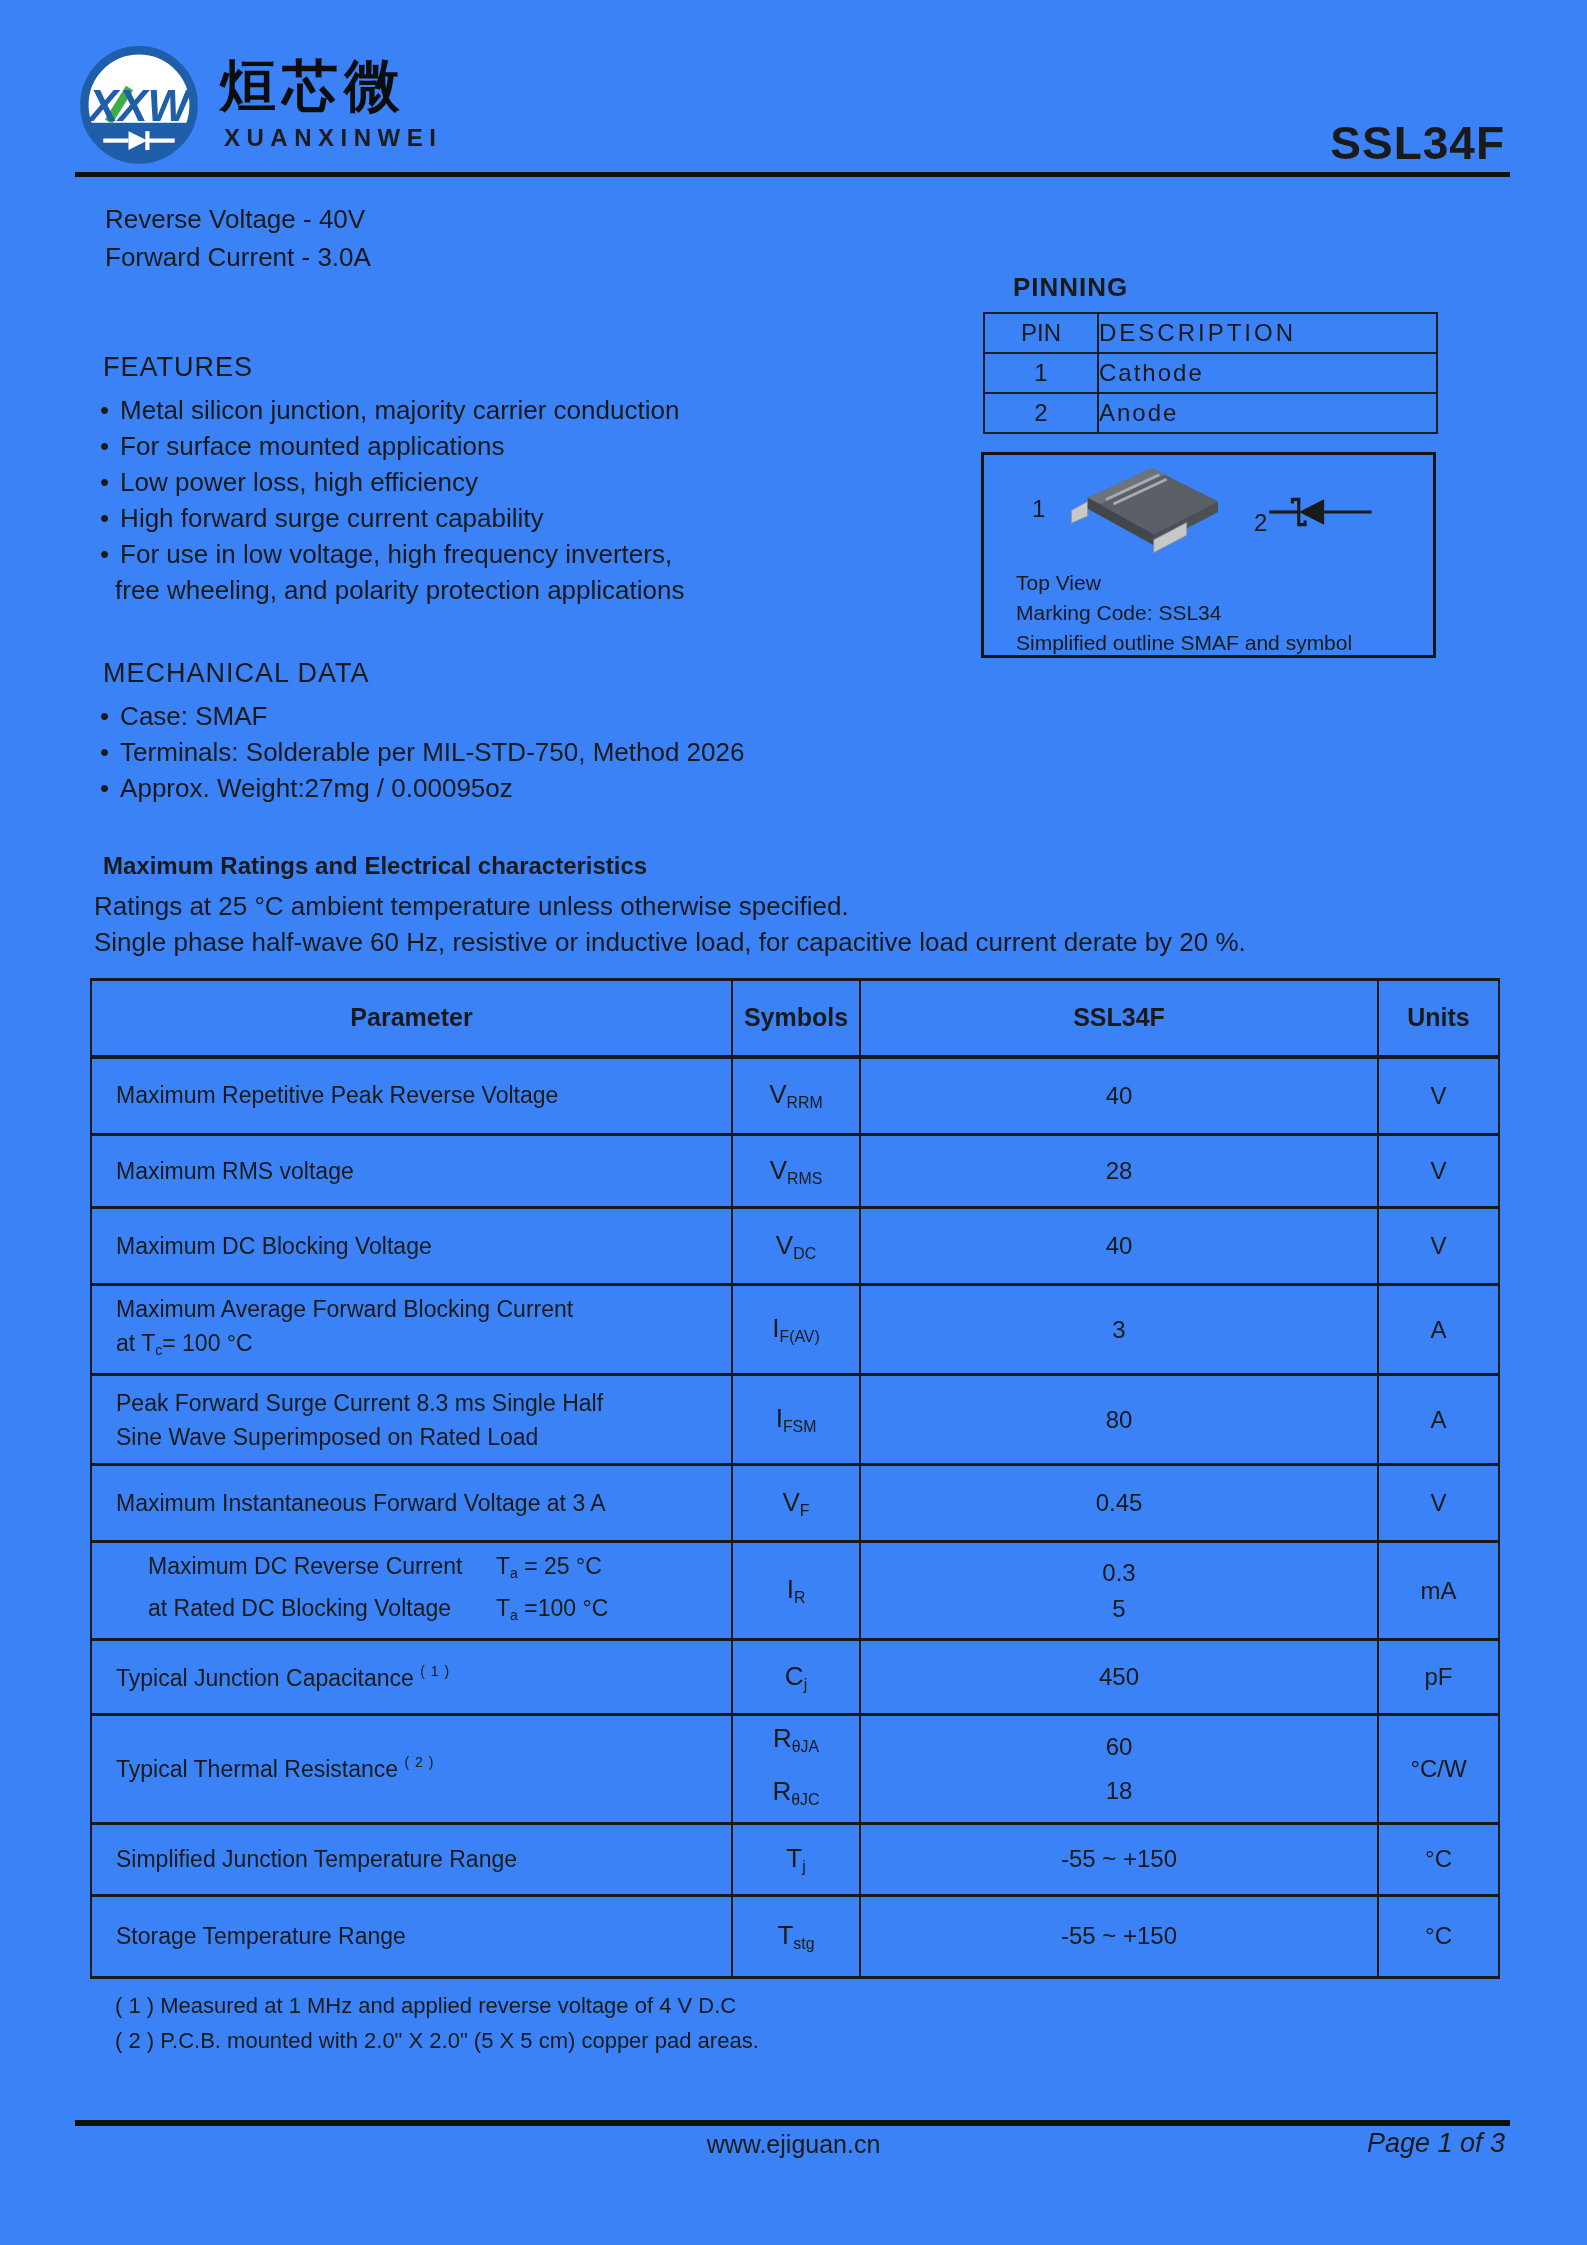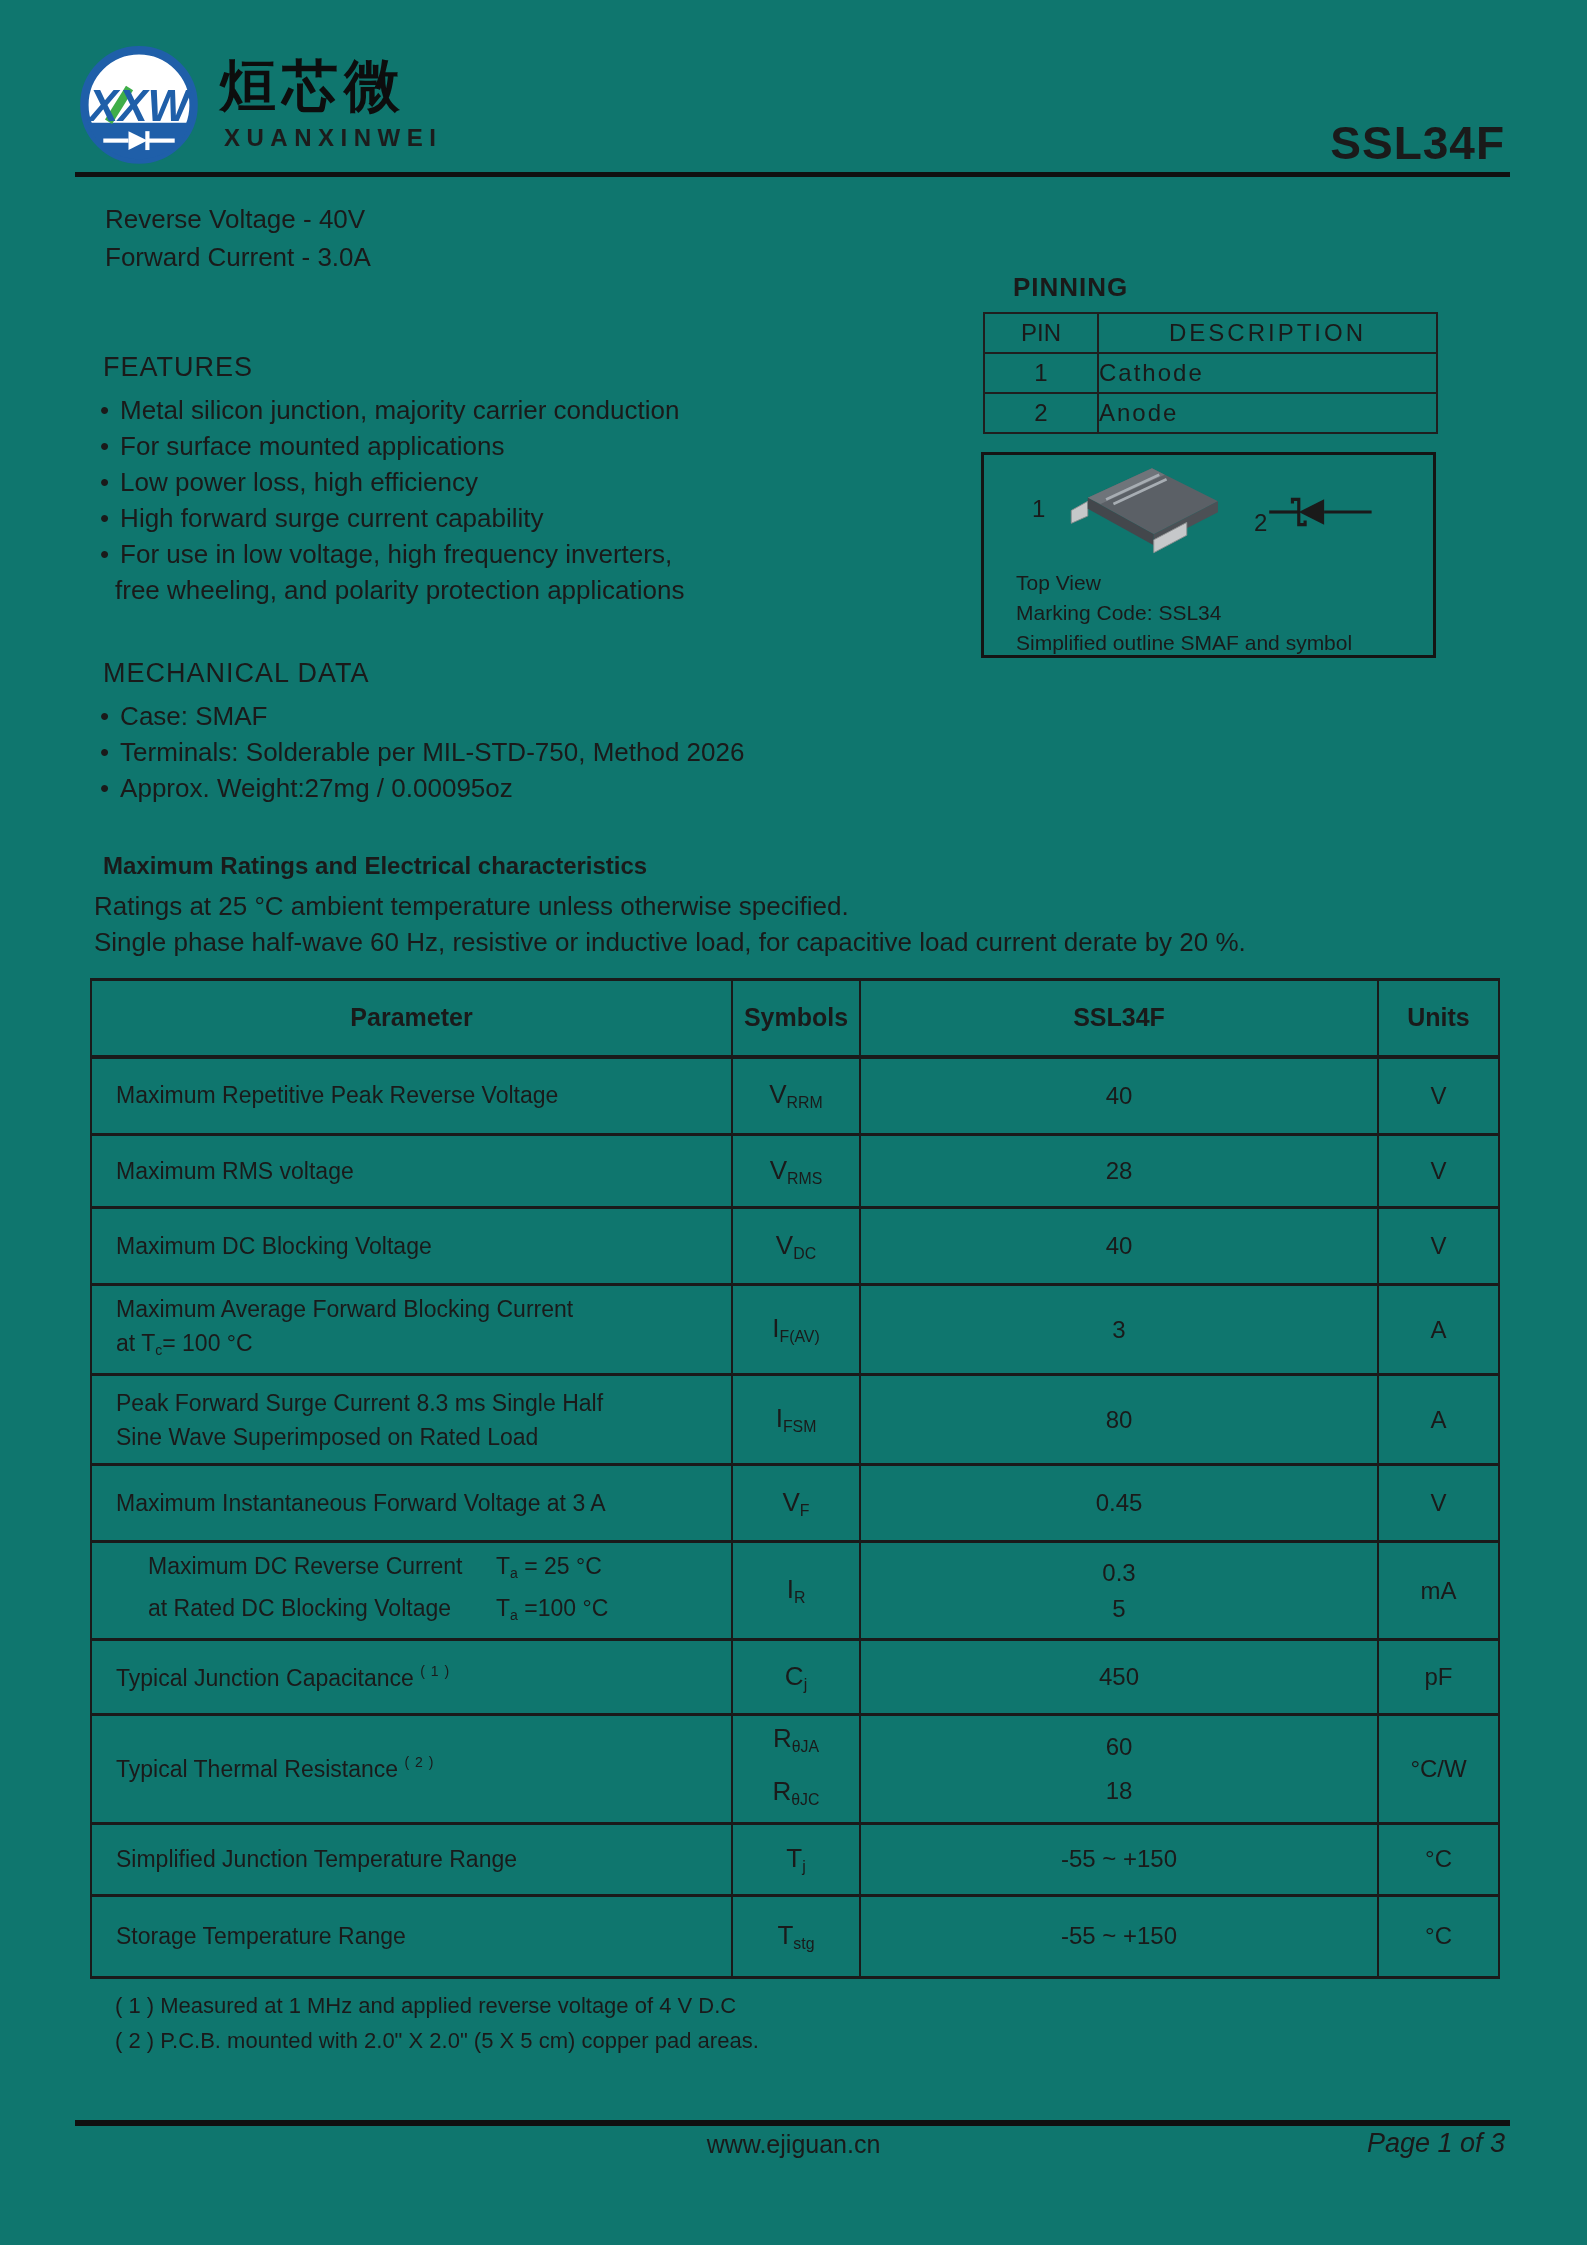--- a/index.html
+++ b/index.html
@@ -1,16 +1,16 @@
 <!DOCTYPE html>
 <html><head>
 <meta charset="utf-8">
 <style>
   html,body{margin:0;padding:0;background:#9a9a9a;}
-  .page{position:relative;width:1587px;height:2245px;background:#0f766e;margin:0 auto;
+  .page{position:relative;width:1587px;height:2245px;background:#3b82f6;margin:0 auto;
         font-family:"Liberation Sans",sans-serif;color:#1a1a1a;overflow:hidden;}
   .abs{position:absolute;}
 
   
   .logo-svg{left:76px;top:44px;width:126px;height:126px;}
   .brand-cn{left:220px;top:58px;font-size:56px;font-weight:700;letter-spacing:6px;color:#0d0d0d;line-height:1;}
   .brand-en{left:224px;top:124px;font-size:24px;font-weight:700;letter-spacing:6.5px;color:#1c1c1c;}
   .part-number{right:82px;top:116px;font-size:46px;font-weight:700;letter-spacing:1px;}
   .rule{background:#101010;}
   .top-rule{left:75px;top:172px;width:1435px;height:5px;}
@@ -24,21 +24,21 @@
   .mech-list{left:100px;top:698px;font-size:26px;line-height:36px;}
   .bullet::before{content:"•";margin-right:11px;}
   .cont{padding-left:15px;}
 
   
   .pinning-title{left:1013px;top:272px;font-size:26px;font-weight:700;letter-spacing:1px;}
   .pin-table{left:983px;top:312px;border-collapse:collapse;table-layout:fixed;width:453px;font-size:24px;}
   .pin-table td{border:2px solid #1f1f1f;height:38px;padding:0;}
   .pin-table .pc{text-align:center;}
   .pin-table .pd{text-align:left;letter-spacing:2px;}
-  .pin-table .pd.center{text-align:center;padding-left:0;letter-spacing:3px;}
+  .pin-table .pd.center{padding-left:0;letter-spacing:3px;}
 
   
   .pkg-box{left:981px;top:452px;width:449px;height:200px;border:3px solid #141414;}
   .pkg-svg{left:72px;top:6px;width:190px;height:110px;}
   .pin1-label{left:48px;top:40px;font-size:24px;}
   .pin2-label{left:270px;top:54px;font-size:24px;}
   .diode-svg{left:284px;top:38px;width:108px;height:38px;}
   .pkg-captions{left:32px;top:113px;font-size:21px;line-height:30px;}
 
   

